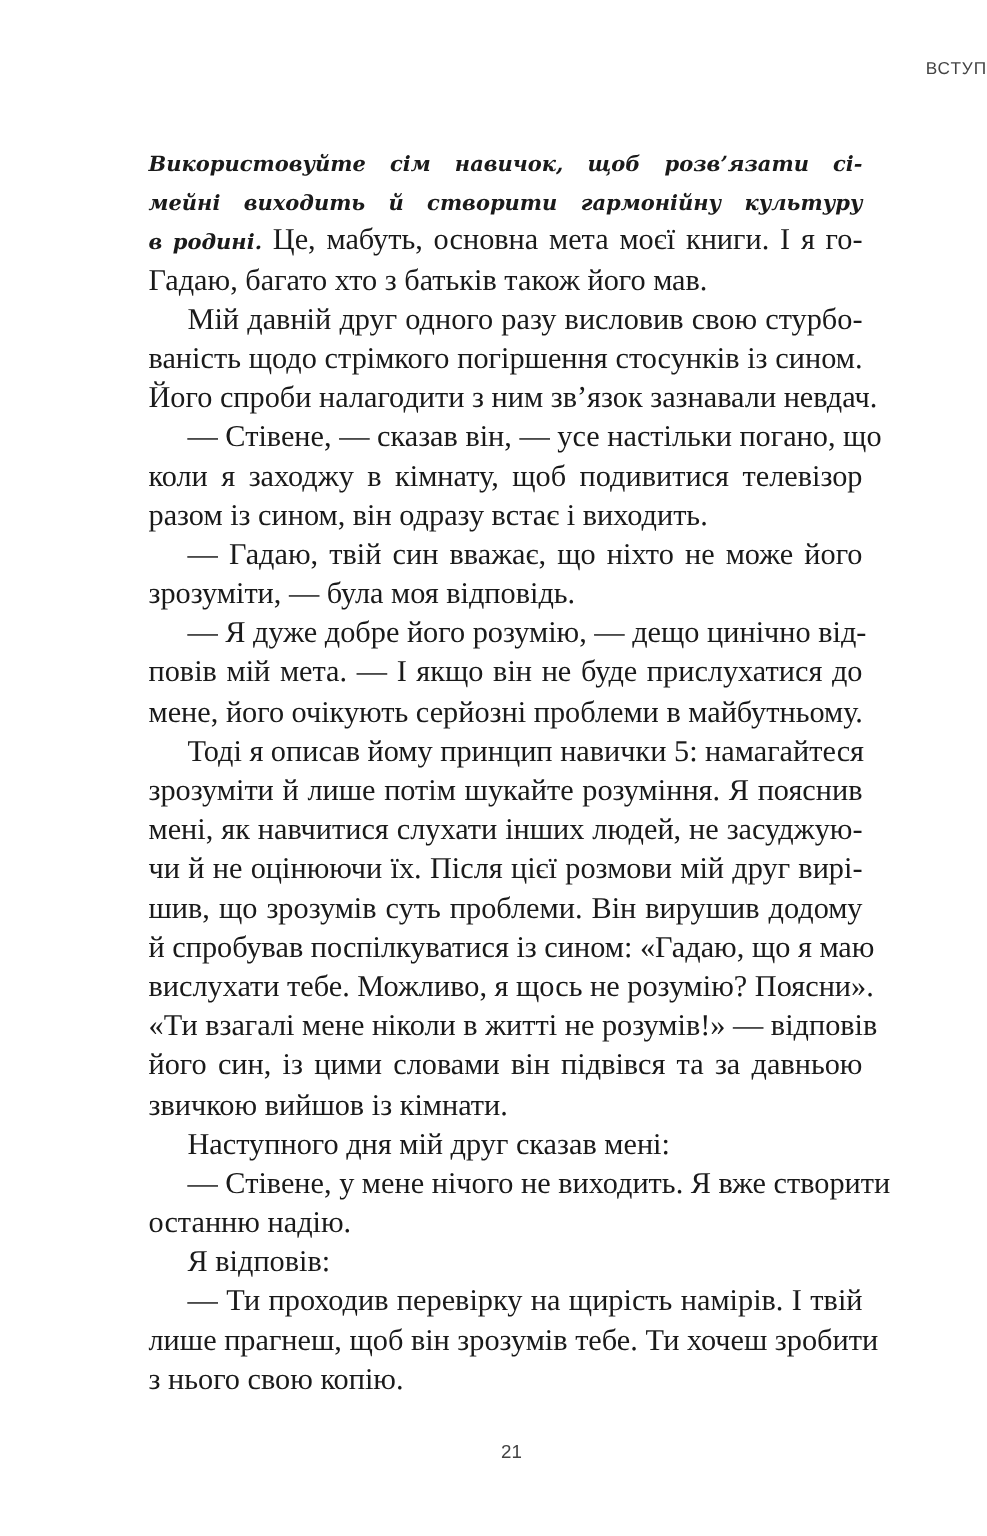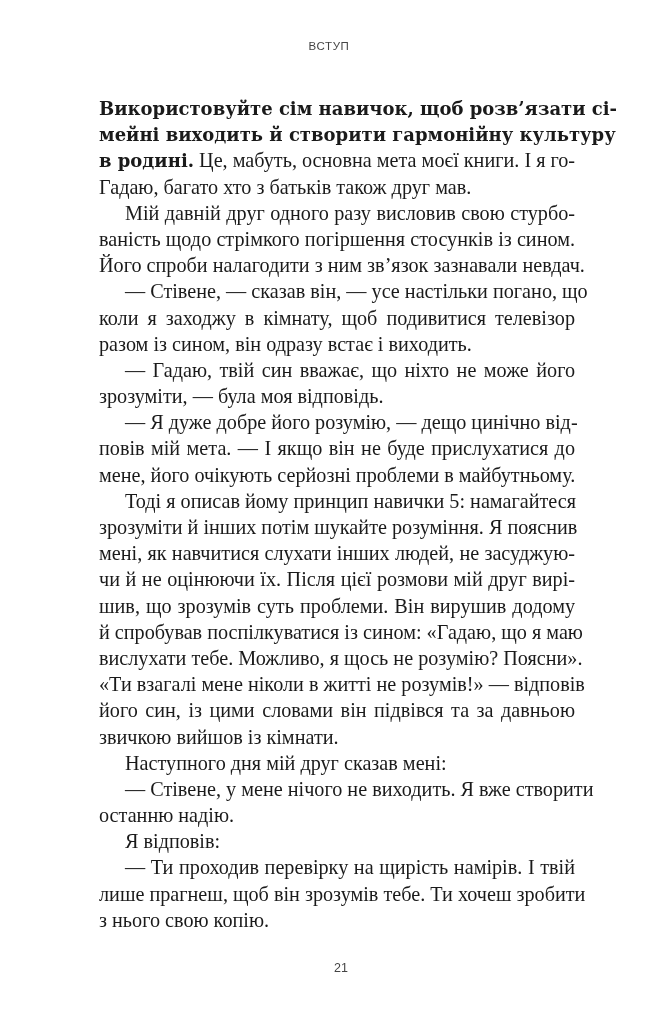--- a/index.html
+++ b/index.html
@@ -6,21 +6,21 @@
     body {
       width: 658px; height: 1024px;
       background: #ffffff;
       position: relative;
       overflow: hidden;
       color: #1a1a1a;
     }
     .running-head {
       position: absolute;
       top: 40px; left: 0; width: 658px;
-      text-align: center;
+      text-align: right;
       font-family: "Liberation Sans", sans-serif;
       font-size: 11.5px;
       letter-spacing: 0.6px;
       color: #444;
     }
     .text-block {
       position: absolute;
       top: 95px; left: 99px;
       width: 476px;
       font-family: "Liberation Serif", serif;
@@ -33,59 +33,60 @@
       white-space: nowrap;
       text-align: justify;
       text-align-last: justify;
       height: 26.2px;
     }
     .line.last { text-align-last: left; }
     .line.indent { padding-left: 26px; }
     .bold-italic {
       font-family: "DejaVu Serif", serif;
       font-weight: bold;
-      font-size: 18px;
+      font-style: italic;
+      font-size: 14px;
     }
     .folio {
       position: absolute;
       top: 961px; left: 12px; width: 658px;
       text-align: center;
       font-family: "Liberation Sans", sans-serif;
       font-size: 12.5px;
       color: #444;
     }
   </style>
 </head>
 <body>
 
 <div class="running-head">ВСТУП</div>
 
 <div class="text-block">
   <span class="line"><span class="bold-italic">Використовуйте сім навичок, щоб розв’язати сі-</span></span>
   <span class="line"><span class="bold-italic">мейні виходить й створити гармонійну культуру</span></span>
   <span class="line"><span class="bold-italic">в родині.</span><span> Це, мабуть, основна мета моєї книги. І я го-</span></span>
-  <span class="line last">Гадаю, багато хто з батьків також друг мав.</span>
+  <span class="line last">Гадаю, багато хто з батьків також його мав.</span>
 
   <span class="line indent">Мій давній друг одного разу висловив свою стурбо-</span>
   <span class="line">ваність щодо стрімкого погіршення стосунків із сином.</span>
   <span class="line">Його спроби налагодити з ним зв’язок зазнавали невдач.</span>
 
   <span class="line indent">— Стівене, — сказав він, — усе настільки погано, що</span>
   <span class="line">коли я заходжу в кімнату, щоб подивитися телевізор</span>
   <span class="line last">разом із сином, він одразу встає і виходить.</span>
 
   <span class="line indent">— Гадаю, твій син вважає, що ніхто не може його</span>
   <span class="line last">зрозуміти, — була моя відповідь.</span>
 
   <span class="line indent">— Я дуже добре його розумію, — дещо цинічно від-</span>
   <span class="line">повів мій мета. — І якщо він не буде прислухатися до</span>
   <span class="line">мене, його очікують серйозні проблеми в майбутньому.</span>
 
   <span class="line indent">Тоді я описав йому принцип навички 5: намагайтеся</span>
-  <span class="line">зрозуміти й інших потім шукайте розуміння. Я пояснив</span>
+  <span class="line">зрозуміти й лише потім шукайте розуміння. Я пояснив</span>
   <span class="line">мені, як навчитися слухати інших людей, не засуджую-</span>
   <span class="line">чи й не оцінюючи їх. Після цієї розмови мій друг вирі-</span>
   <span class="line">шив, що зрозумів суть проблеми. Він вирушив додому</span>
   <span class="line">й спробував поспілкуватися із сином: «Гадаю, що я маю</span>
   <span class="line">вислухати тебе. Можливо, я щось не розумію? Поясни».</span>
   <span class="line">«Ти взагалі мене ніколи в житті не розумів!» — відповів</span>
   <span class="line">його син, із цими словами він підвівся та за давньою</span>
   <span class="line last">звичкою вийшов із кімнати.</span>
 
   <span class="line indent last">Наступного дня мій друг сказав мені:</span>

